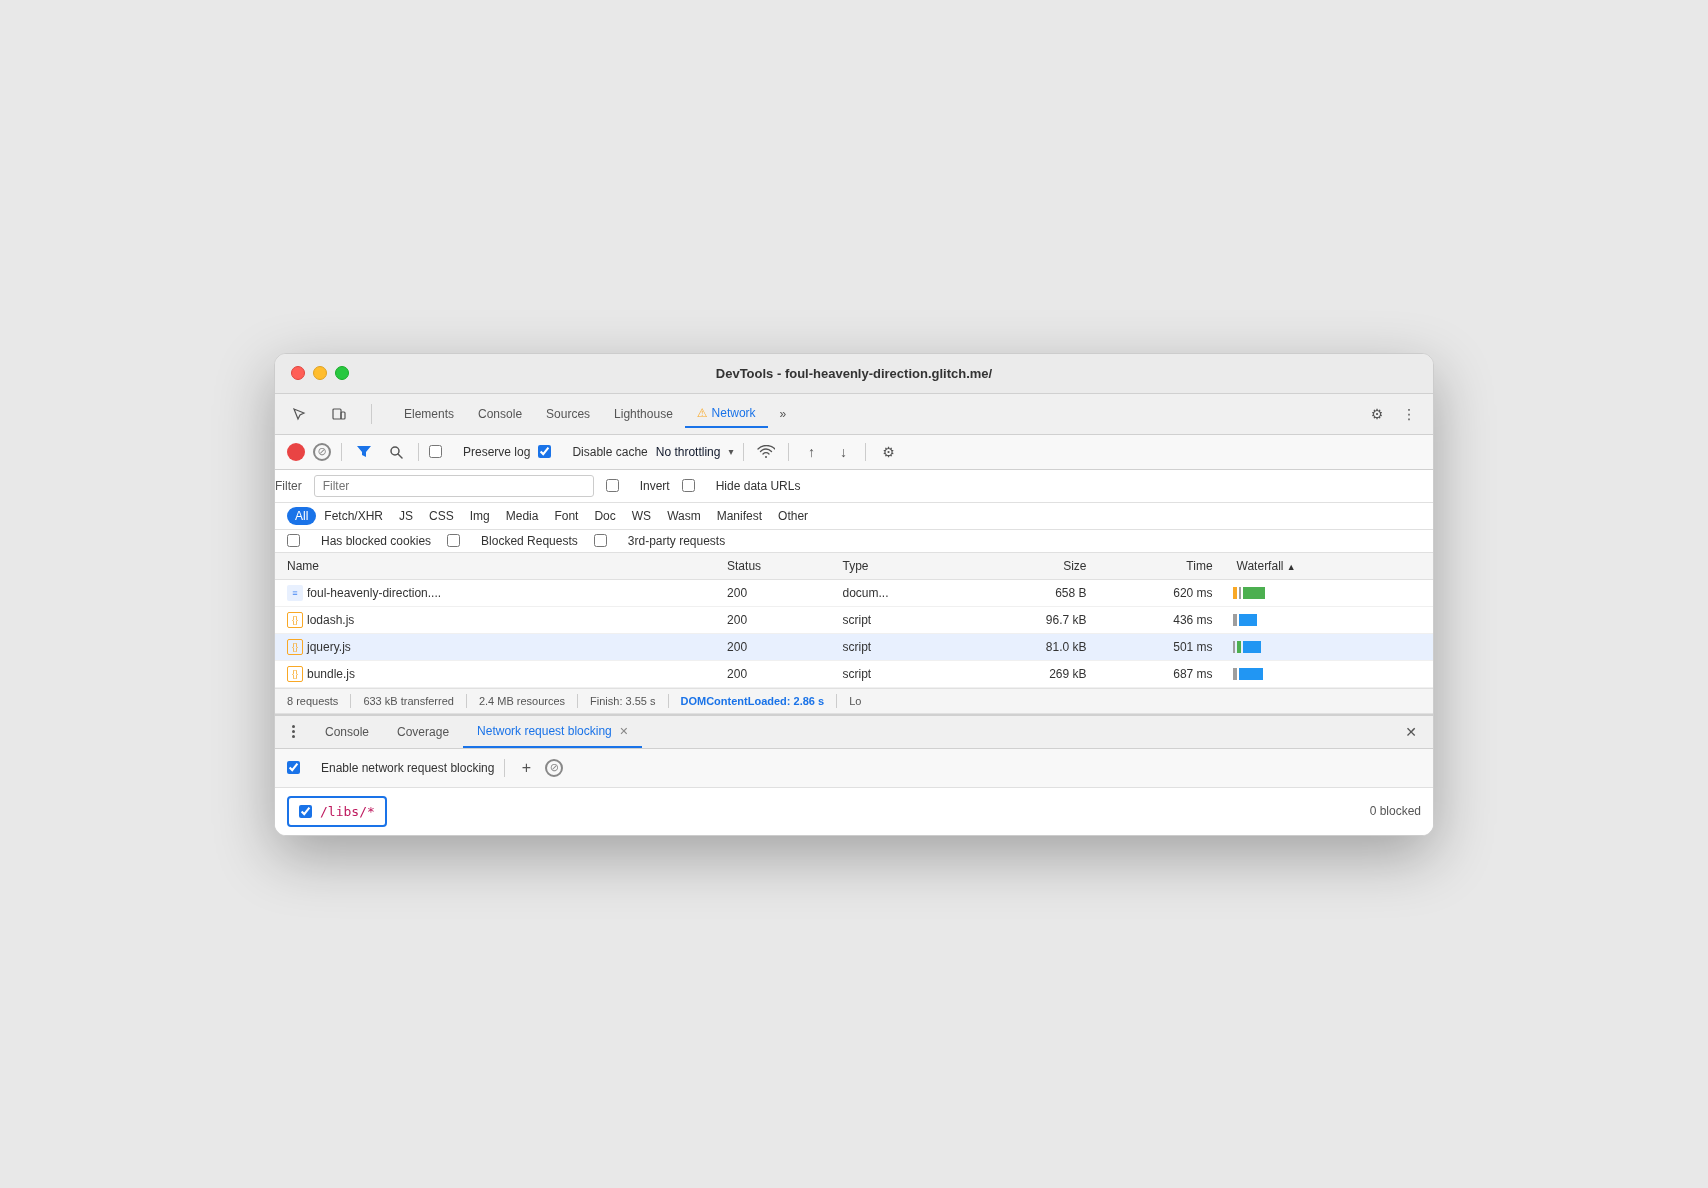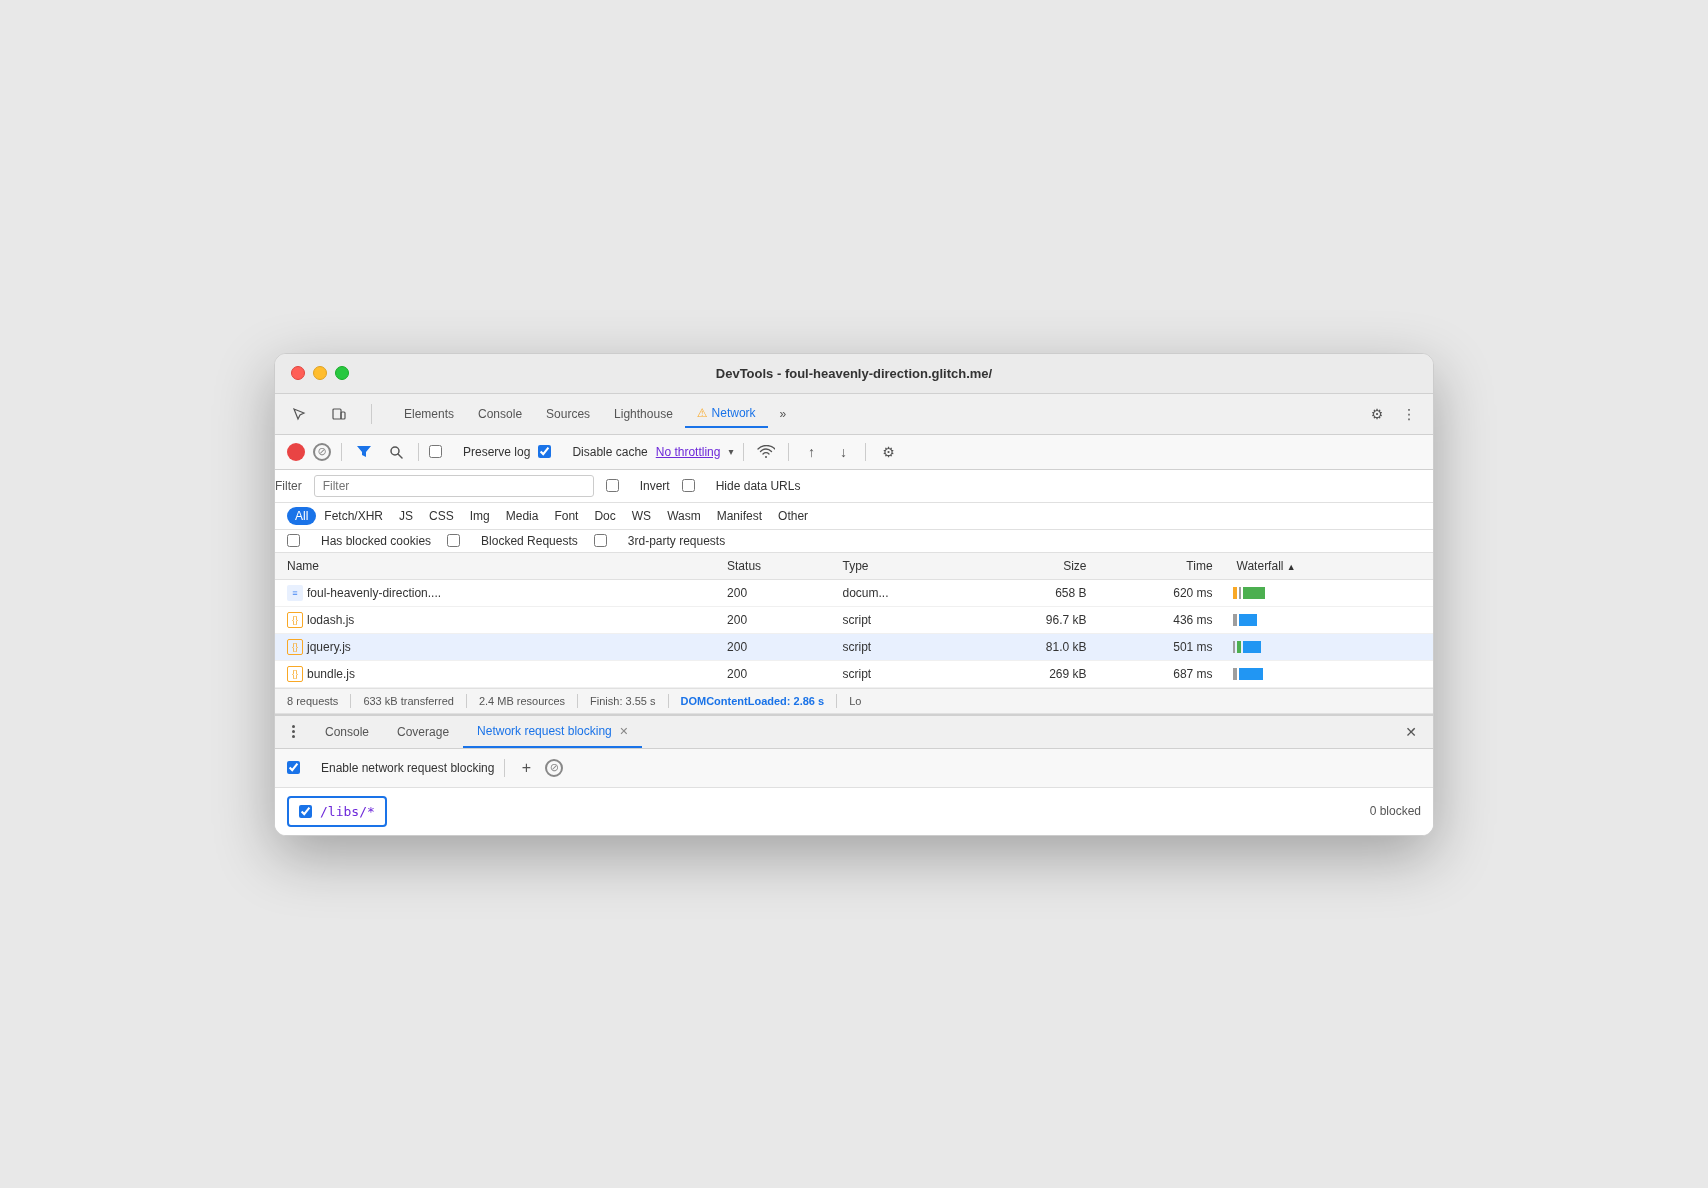--- a/index.html
+++ b/index.html
@@ -357,21 +357,21 @@
       border-bottom: 1px solid #e0e0e0;
     }
     .blocking-item {
       padding: 8px 12px;
       display: flex;
       align-items: center;
       background: #fff;
     }
     .libs-pattern {
       font-size: 13px;
-      color: #6d28d9;
+      color: #be185d;
       font-family: monospace;
     }
     .blocked-count {
       font-size: 12px;
       color: #555;
       margin-left: auto;
     }
     .libs-highlight {
       border: 2px solid #1a73e8;
       border-radius: 4px;
@@ -475,21 +475,21 @@
     </div>
     <div class="nt-divider"></div>
     <label class="checkbox-label">
       <input type="checkbox" style="">
       <span>Preserve log</span>
     </label>
     <label class="checkbox-label checkbox-blue">
       <input type="checkbox" checked="" style="accent-color: rgb(26, 115, 232);">
       <span>Disable cache</span>
     </label>
-    <span style="font-size:12px;color:#6d28d9;text-decoration:underline;">No throttling</span>
+    <span style="font-size:12px;color:#0f172a;">No throttling</span>
     <span class="throttle-arrow">▾</span>
     <div class="nt-divider"></div>
     <div class="icon-btn wifi-icon">
       <svg width="18" height="14" viewBox="0 0 18 14" fill="none">
           <path d="M9 11a1 1 0 1 1 0 2 1 1 0 0 1 0-2z" fill="#555"></path>
           <path d="M6 9c.8-.8 1.9-1.3 3-1.3s2.2.5 3 1.3" stroke="#555" stroke-width="1.3" stroke-linecap="round" fill="none"></path>
           <path d="M3.5 6.5C5 5 6.9 4 9 4s4 1 5.5 2.5" stroke="#555" stroke-width="1.3" stroke-linecap="round" fill="none"></path>
           <path d="M1 4c2.2-2.2 5.3-3.5 8.5-3.5S15.8 1.8 18 4" stroke="#555" stroke-width="1.3" stroke-linecap="round" fill="none"></path>
         </svg>
     </div>

